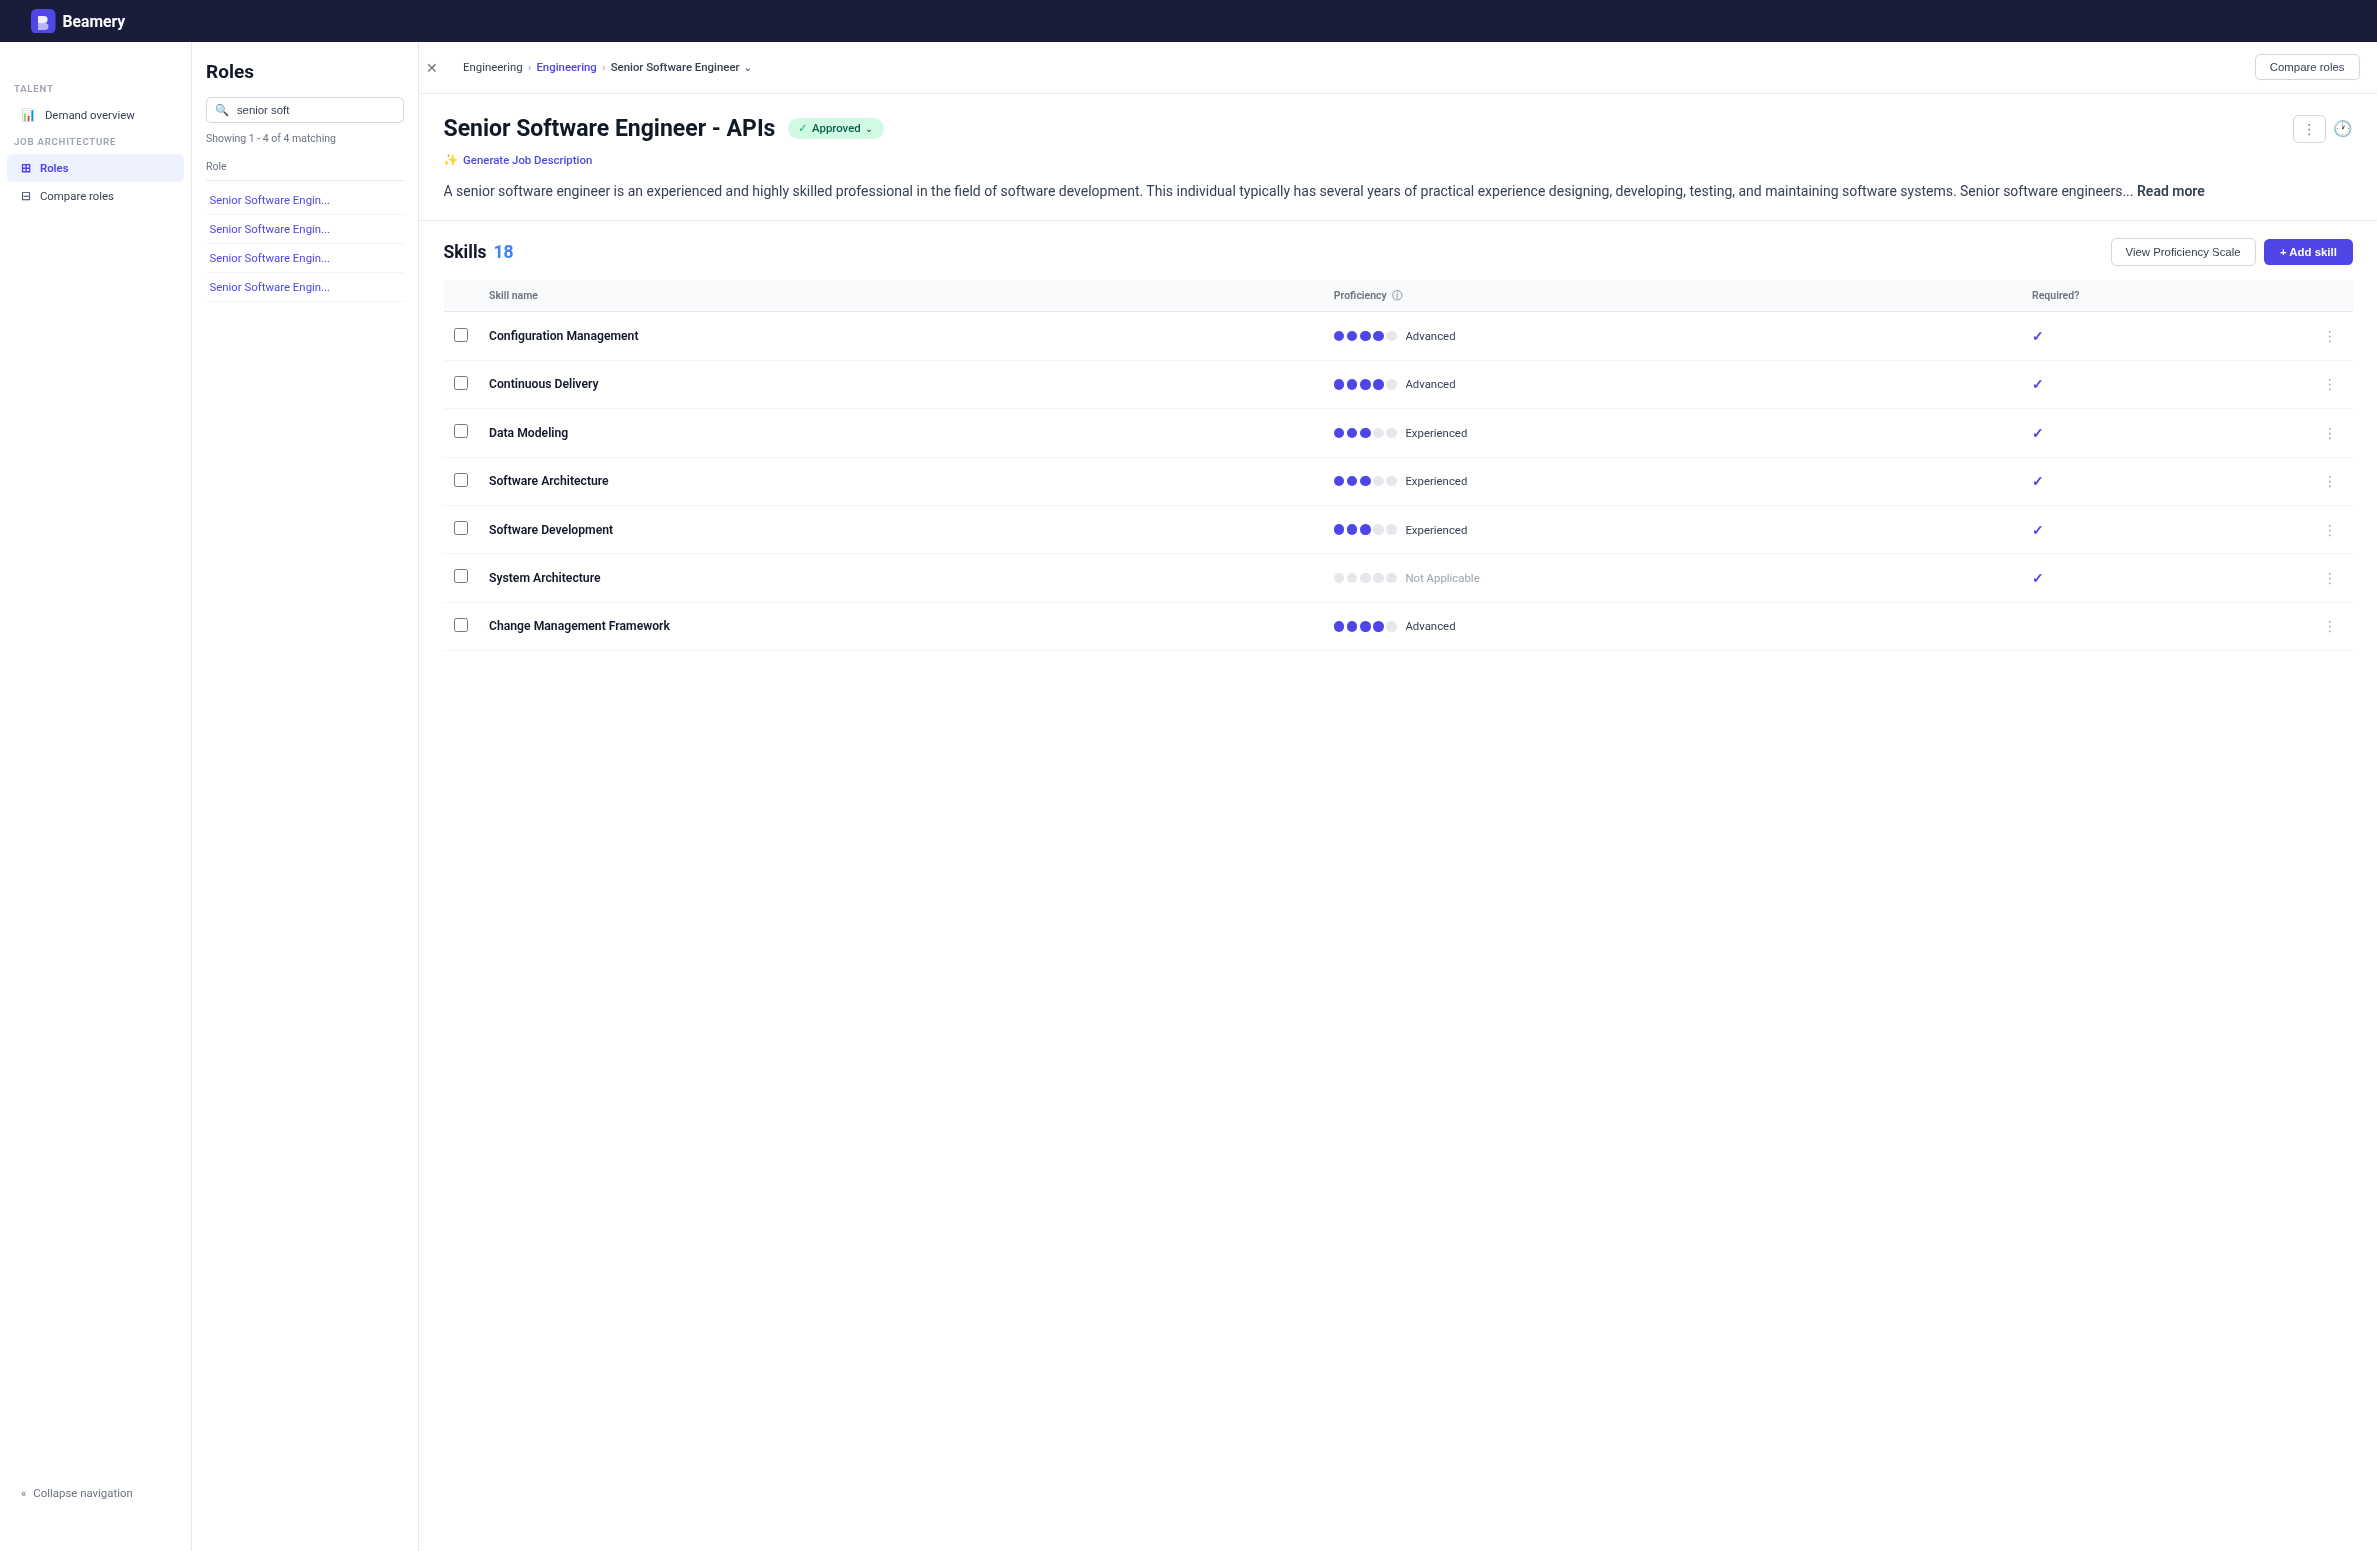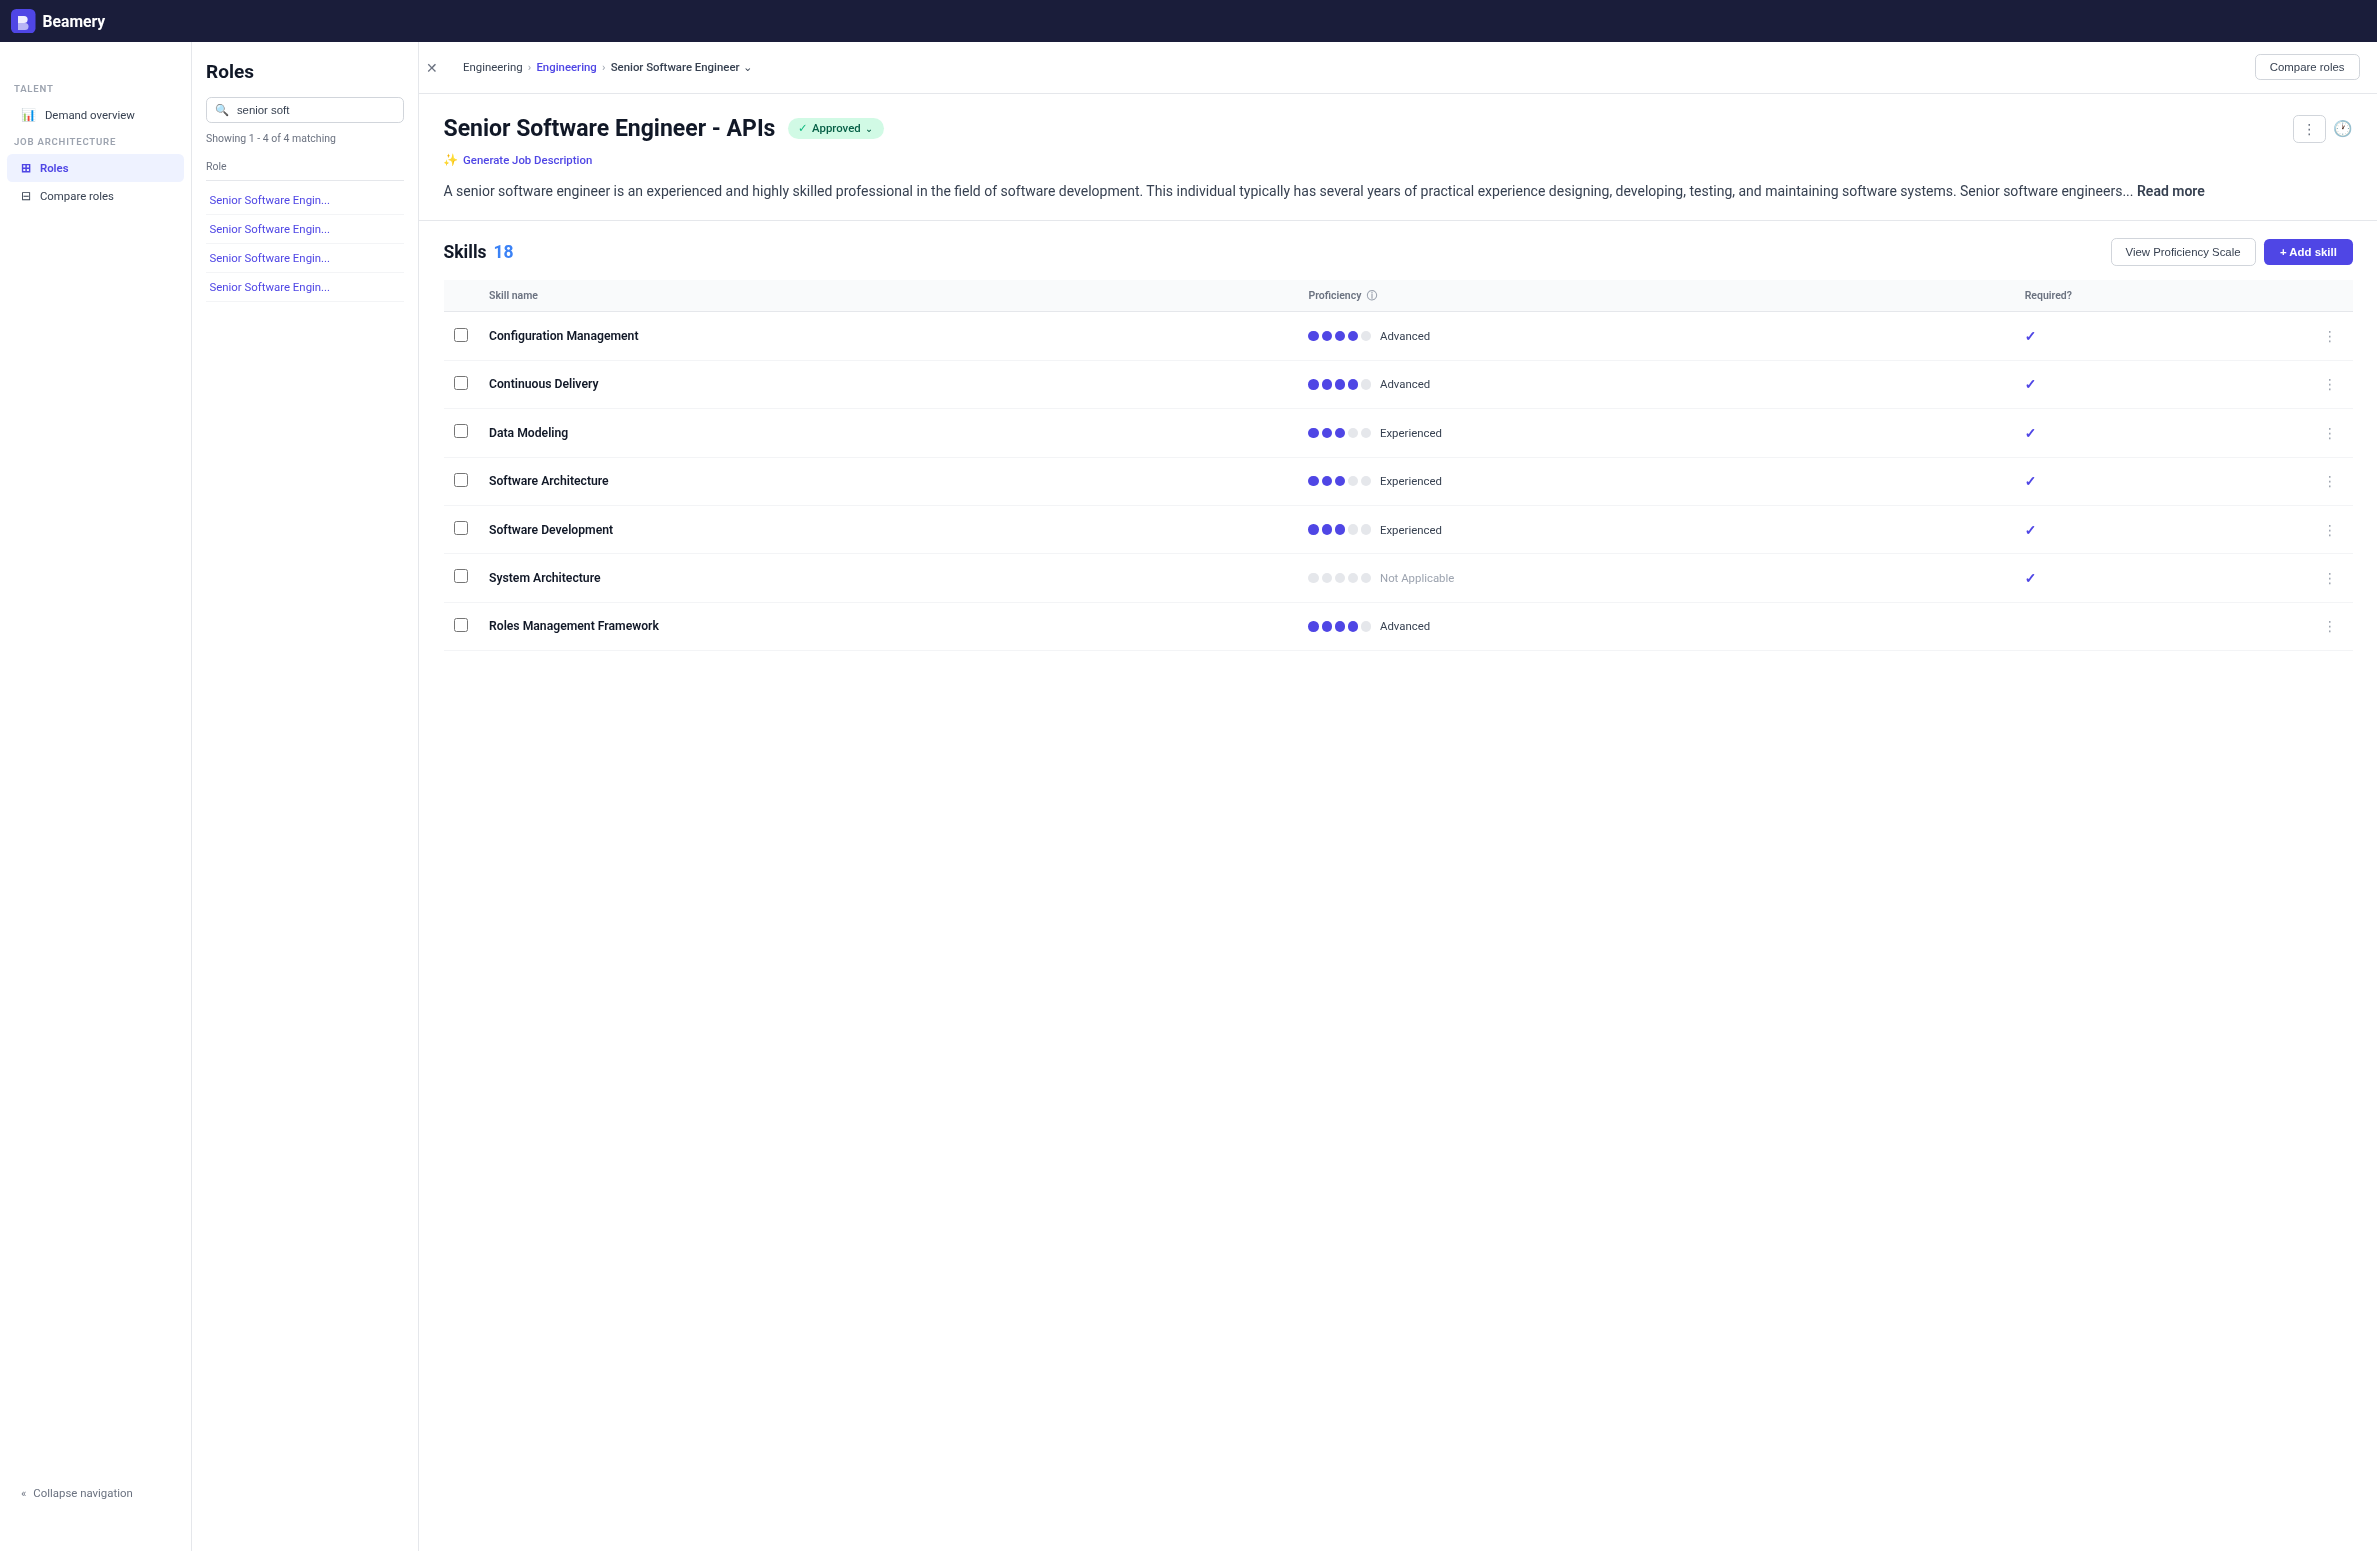--- a/index.html
+++ b/index.html
@@ -4,21 +4,21 @@
   <style>
     * { box-sizing: border-box; margin: 0; padding: 0; }
     body { font-family: -apple-system, BlinkMacSystemFont, 'Segoe UI', Roboto, sans-serif; background: #f4f5f7; color: #1a1a2e; }
 
     
     .top-nav {
       background: #1a1d3a;
       height: 42px;
       display: flex;
       align-items: center;
-      padding: 0 11px;
+      padding: 0 31px;
     }
     .logo {
       display: flex;
       align-items: center;
       gap: 7px;
       color: white;
       font-weight: 700;
       font-size: 15.7px;
     }
     .logo-icon {
@@ -638,21 +638,21 @@
                       <div class="dot empty"></div>
                     </div>
                     <span class="proficiency-label not-applicable">Not Applicable</span>
                   </div>
                 </td>
                 <td><span class="required-check">✓</span></td>
                 <td><button class="row-menu-btn">⋮</button></td>
               </tr>
               <tr>
                 <td><input type="checkbox" class="checkbox" style=""></td>
-                <td><span class="skill-name">Roles Management Framework</span></td>
+                <td><span class="skill-name">Change Management Framework</span></td>
                 <td>
                   <div class="proficiency-dots">
                     <div class="dots">
                       <div class="dot filled"></div>
                       <div class="dot filled"></div>
                       <div class="dot filled"></div>
                       <div class="dot filled"></div>
                       <div class="dot empty"></div>
                     </div>
                     <span class="proficiency-label">Advanced</span>

